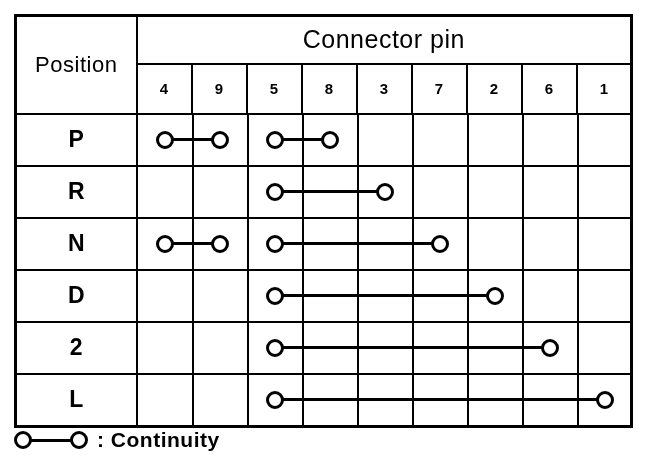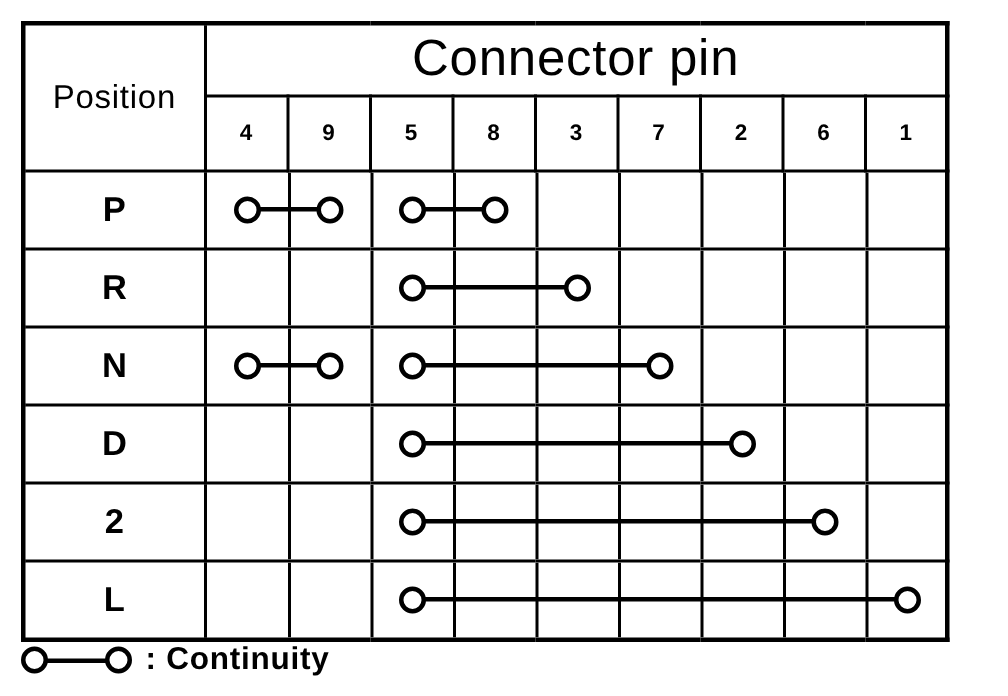--- a/index.html
+++ b/index.html
@@ -21,21 +21,21 @@
     border: 3px solid #000;
   }
   table.ct td {
     border: 2px solid #000;
     padding: 0;
     text-align: center;
     vertical-align: middle;
     overflow: hidden;
   }
   td.pos  { font-size: 22px; letter-spacing: 0.5px; }
-  td.cp   { font-size: 34px; height: 48px; letter-spacing: 0.5px; }
+  td.cp   { font-size: 25px; height: 48px; letter-spacing: 0.5px; }
   tr.pinrow td { height: 50px; font-size: 15px; font-weight: 700; }
   td.lbl  { font-size: 23px; font-weight: 700; }
   td.pins { padding: 0; }
   .pinarea { position: relative; width: 100%; height: 50px; }
   .vline {
     position: absolute; top: 0; bottom: 0; width: 2px;
     background: #000;
   }
   .cline {
     position: absolute; top: 50%; margin-top: -1.5px; height: 3px;

